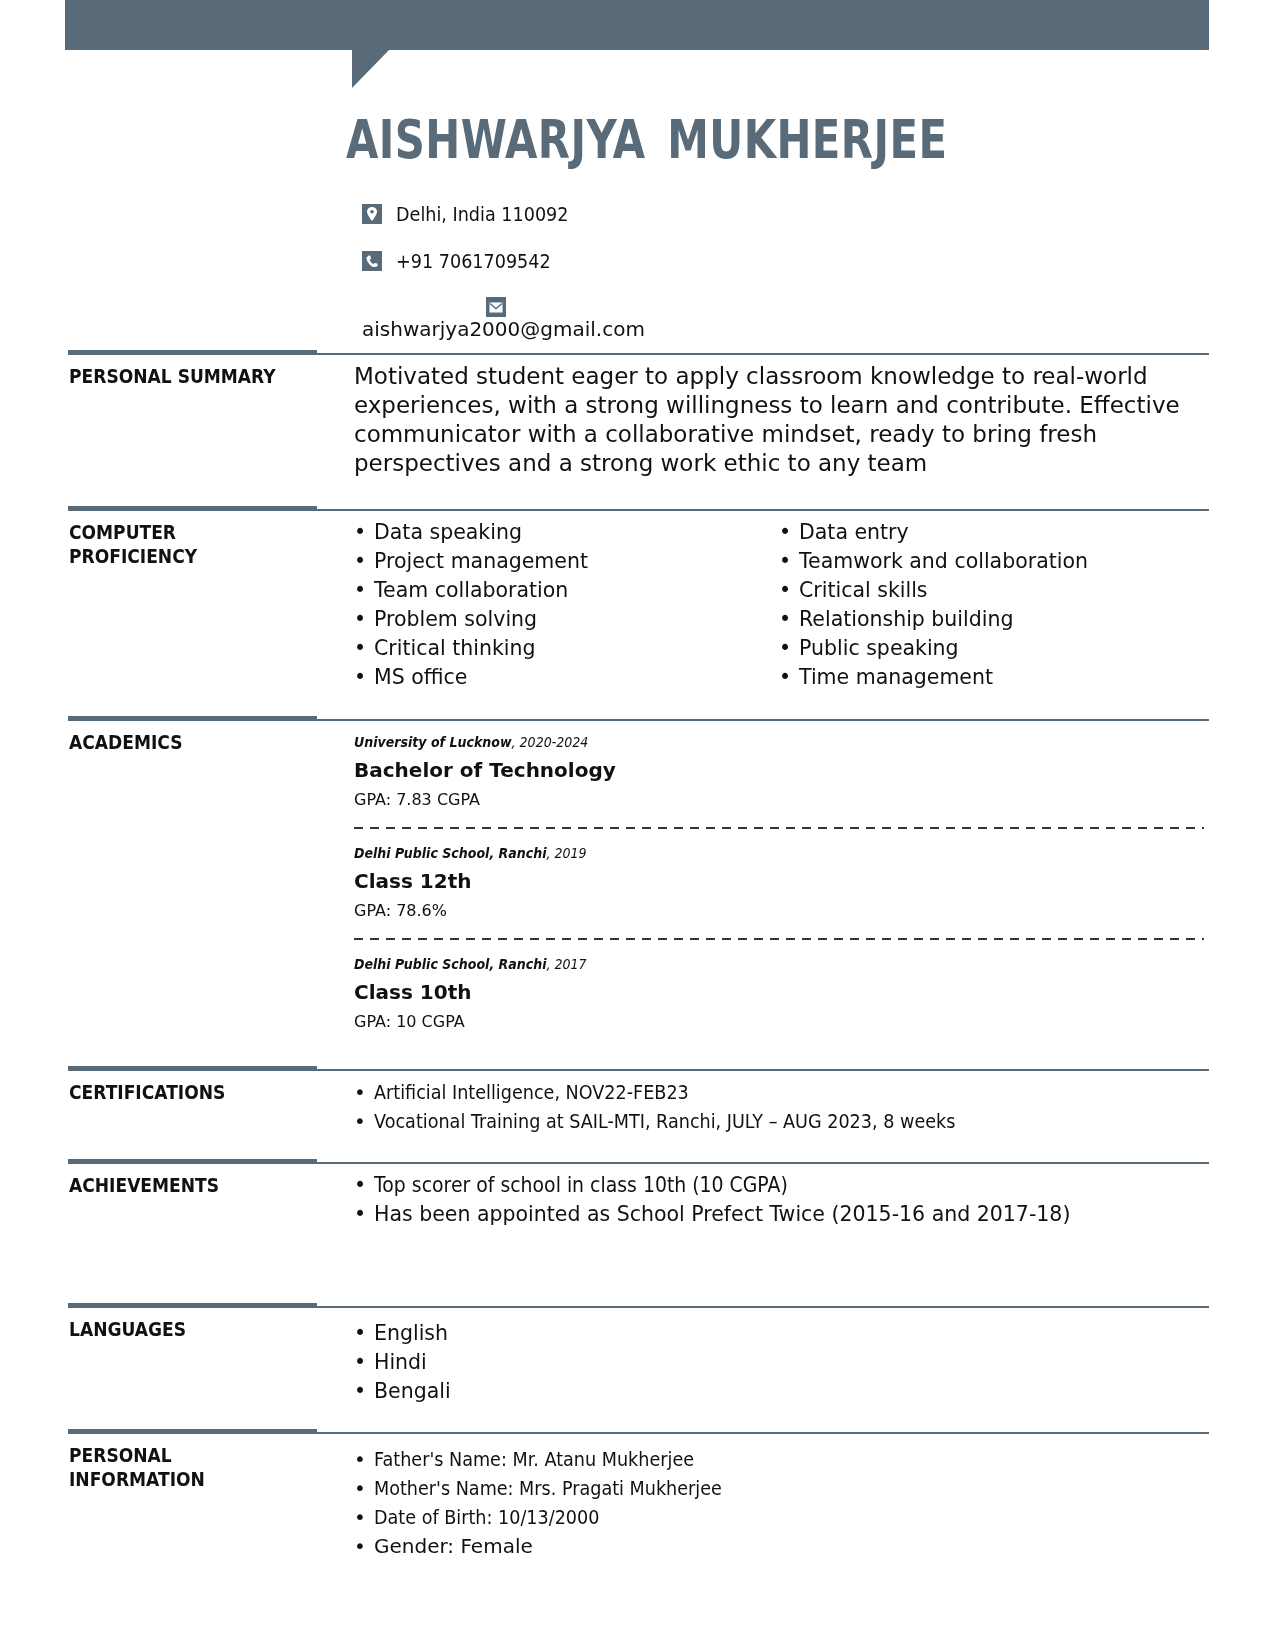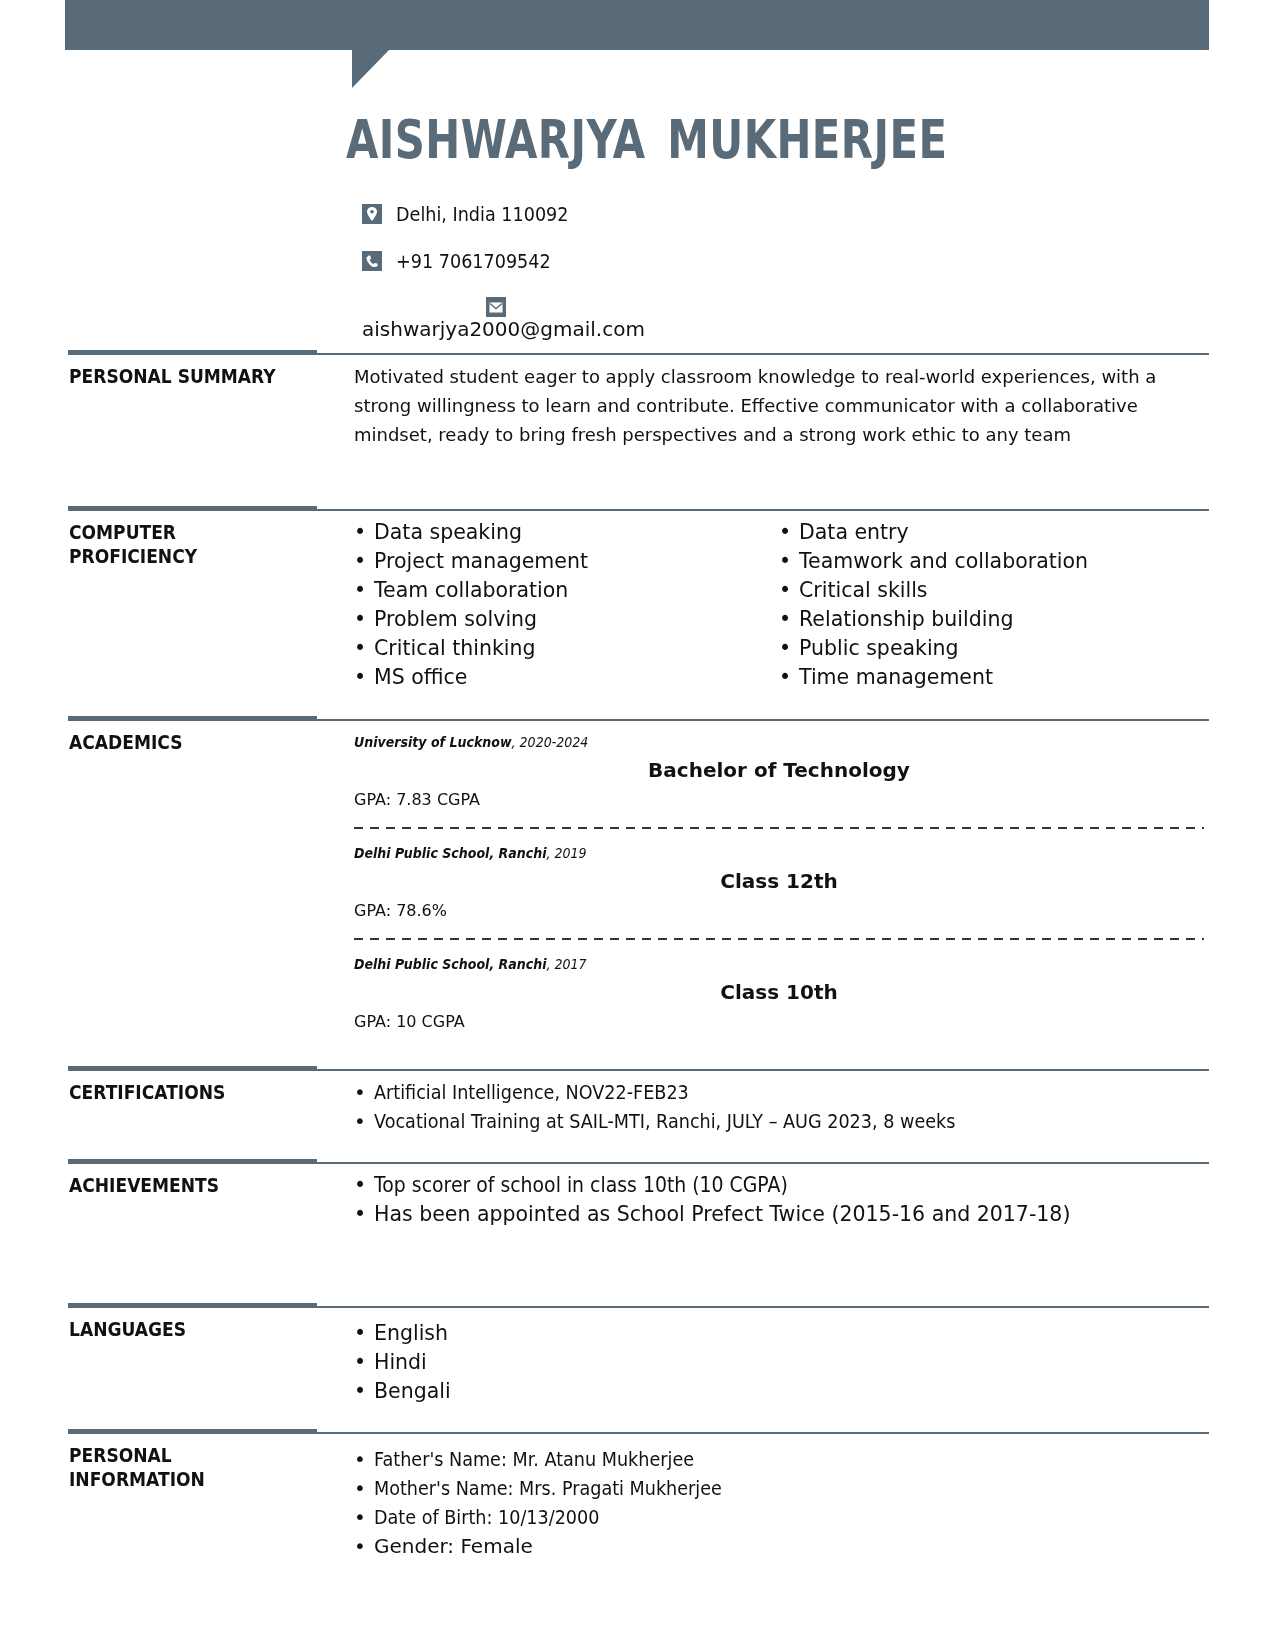--- a/index.html
+++ b/index.html
@@ -23,37 +23,37 @@
   .c-mail { top: 297px; flex-direction: column; }
 
   .section { position: absolute; left: 0; width: 1275px; }
   .sec-rule { position: absolute; left: 68px; top: 0; width: 1141px; height: 6px; }
   .sec-rule .thick { position: absolute; left: 0; top: 0; width: 249px; height: 5px; background: #596b78; }
   .sec-rule .thin { position: absolute; left: 249px; top: 3px; width: 892px; height: 2px; background: #596b78; }
   .sec-title { position: absolute; left: 69px; top: 14px; font-weight: bold; font-size: 19px; line-height: 24px; color: #111;
     transform: scaleX(0.9); transform-origin: left top; }
   .sec-body { position: absolute; left: 354px; top: 12px; width: 850px; font-size: 20px; line-height: 29px; color: #111; }
 
-  .summary-text { font-size: 18px; line-height: 29px; }
+  .summary-text { font-size: 23px; line-height: 29px; }
 
   ul.bul { list-style: none; }
   ul.bul li { position: relative; padding-left: 20px; font-size: 20.5px; line-height: 29px; white-space: nowrap; }
   ul.bul li::before { content: "\2022"; position: absolute; left: 0; top: 0; }
   ul.bul.cond li { font-size: 20px; }
   ul.bul.cond li span.t { display: inline-block; transform: scaleX(0.88); transform-origin: left center; }
 
   .skills-cols { display: flex; }
   .skills-cols ul { width: 448px; }
 
   .acad-entry { position: relative; }
   .acad-entry .inst { font-size: 14px; line-height: 28px; }
   .acad-entry .inst b { font-weight: bold; font-style: italic; }
   .acad-entry .inst i { font-style: italic; font-weight: normal; }
   .acad-entry .inst .wrap { display: inline-block; transform: scaleX(0.9); transform-origin: left center; }
-  .acad-entry .deg { font-weight: bold; font-size: 20px; line-height: 29px; text-align: center; }
+  .acad-entry .deg { font-weight: bold; font-size: 20px; line-height: 29px; }
   .acad-entry .gpa { font-size: 16px; line-height: 30px; }
   .dash { height: 2px; width: 850px; margin: 12px 0 10px 0;
     background-image: repeating-linear-gradient(to right, #333 0 9px, transparent 9px 16px); }
 
   sup { font-size: 12px; line-height: 0; vertical-align: super; }
 </style>
 </head>
 <body>
 
 <div class="top-bar"></div>

